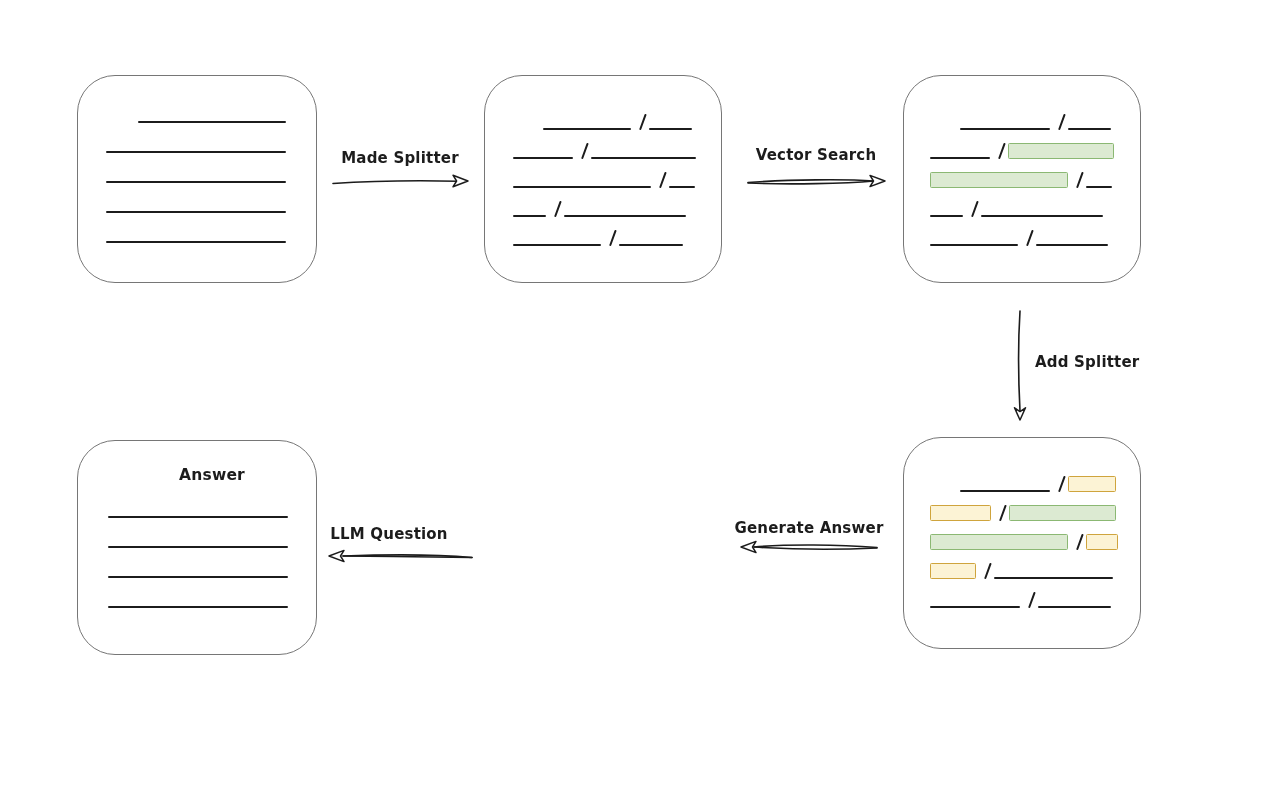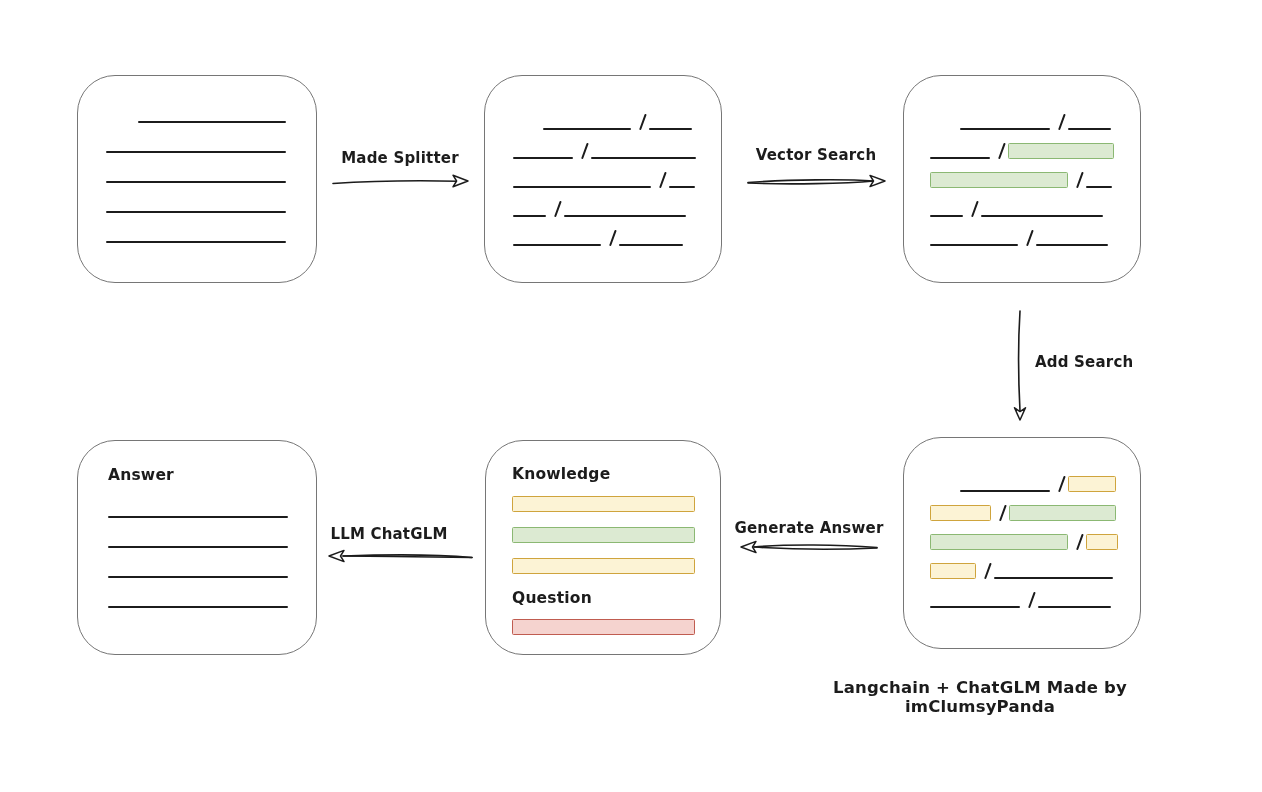--- a/index.html
+++ b/index.html
@@ -34,21 +34,21 @@
     width:2.3px; height:17px; background:var(--ink,#1c1c1c); border-radius:1px;
     margin:0 8px; transform:rotate(20deg); transform-origin:50% 100%;
   }
   .bar { height:16px; border-radius:1.5px; }
   .bar.green  { background:var(--green-fill,#dcead2);  border:1.6px solid var(--green-border,#8bb873); }
   .bar.yellow { background:var(--yellow-fill,#fcf3d5); border:1.6px solid var(--yellow-border,#cfa43d); }
   .bar.red    { background:var(--red-fill,#f5d3cf);    border:1.6px solid var(--red-border,#c05c50); }
 
   .box-title { font-size:15.5px; font-weight:600; letter-spacing:.2px; }
   #box-prompt .box-title { margin:24px 0 0 26px; }
-  #box-answer .box-title { margin:25px 0 0 30px; }
+  #box-answer .box-title { margin:25px 0 0 30px;text-align:center; }
   .stack { margin:13px 0 0 26px; display:flex; flex-direction:column; gap:15px; }
   .stack .bar { width:183px; }
   #box-prompt .q-title { margin-top:15px; }
   #box-prompt .q-stack { margin-top:12px; }
 
   .arrow-label {
     position:absolute; font-size:15px; font-weight:600; letter-spacing:.2px;
     text-align:center; white-space:nowrap; color:var(--ink,#1c1c1c);
   }
   .arrow-svg { position:absolute; overflow:visible; }
@@ -158,21 +158,21 @@
           <div class="slash"></div>
           <div class="hline" style="width: 72px;"></div>
         </div>
       </div>
   </div>
 
   <svg class="arrow-svg" style="left:1005px; top:308px;" width="30" height="118" viewBox="0 0 30 118">
     <path d="M15 3 C 13 35, 13.5 75, 15 103"></path>
     <path class="head" d="M15 112 L9.5 99.8 L15 103.6 L20.5 99.8 Z"></path>
   </svg>
-  <div class="arrow-label" style="left:1035px; top:353px;">Add Search</div>
+  <div class="arrow-label" style="left:1035px; top:353px;">Add Splitter</div>
 
   <div class="node" id="box-context">
     <div class="rows">
         <div class="seg-row">
           <div class="indent" style="width: 30px;"></div>
           <div class="hline" style="width: 90px;"></div>
           <div class="slash"></div>
           <div class="bar yellow" style="width: 48px;"></div>
         </div>
         <div class="seg-row">
@@ -198,34 +198,22 @@
       </div>
   </div>
 
   <div class="arrow-label" style="left:728px; top:519px; width:162px;">Generate Answer</div>
   <svg class="arrow-svg" style="left:738px; top:536px;" width="142" height="24" viewBox="0 0 142 24">
     <path d="M139 11.5 C 100 8.5, 50 8, 16 11"></path>
     <path d="M139 12 C 100 13.8, 50 13.2, 16 11"></path>
     <path class="head" d="M3 11 L18 5.4 L14.5 11 L18 16.6 Z"></path>
   </svg>
 
-  <div class="node" id="box-prompt">
-    <div class="box-title">Knowledge</div>
-    <div class="stack">
-        <div class="bar yellow"></div>
-        <div class="bar green"></div>
-        <div class="bar yellow"></div>
-      </div>
-    <div class="box-title q-title">Question</div>
-    <div class="stack q-stack">
-        <div class="bar red"></div>
-      </div>
-  </div>
-
-  <div class="arrow-label" style="left:315px; top:525px; width:148px;">LLM ChatGLM</div>
+
+  <div class="arrow-label" style="left:315px; top:525px; width:148px;">LLM Question</div>
   <svg class="arrow-svg" style="left:325px; top:544px;" width="150" height="24" viewBox="0 0 150 24">
     <path d="M147 13.5 C 110 10.2, 60 10.5, 18 12"></path>
     <path d="M147 13.5 C 110 13, 60 12.4, 18 12"></path>
     <path class="head" d="M4 12 L19 6.4 L15.5 12 L19 17.6 Z"></path>
   </svg>
 
   <div class="node" id="box-answer">
     <div class="box-title">Answer</div>
     <div class="rows tall">
         <div class="seg-row">
@@ -236,14 +224,13 @@
         </div>
         <div class="seg-row">
           <div class="hline" style="width: 180px;"></div>
         </div>
         <div class="seg-row">
           <div class="hline" style="width: 180px;"></div>
         </div>
       </div>
   </div>
 
-  <div id="footer-credit">Langchain + ChatGLM Made by imClumsyPanda</div>
 </div>
 
 </body></html>

